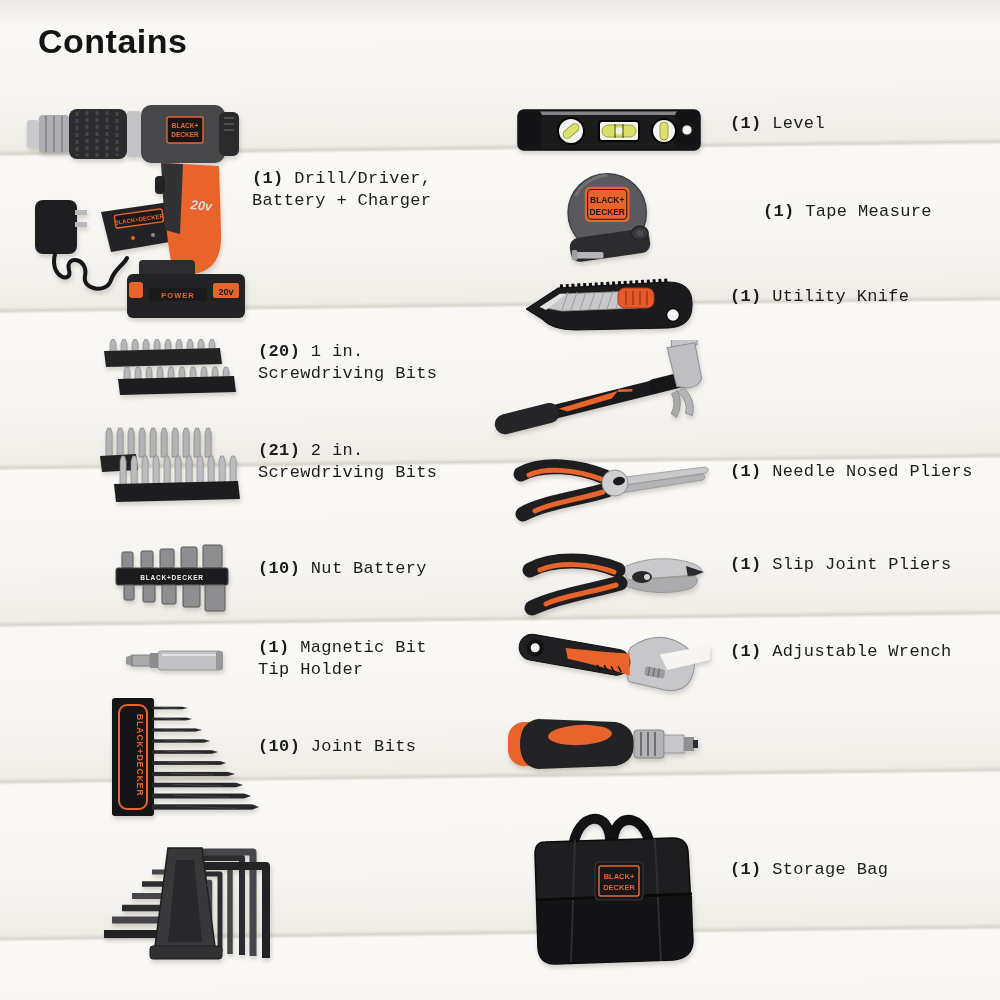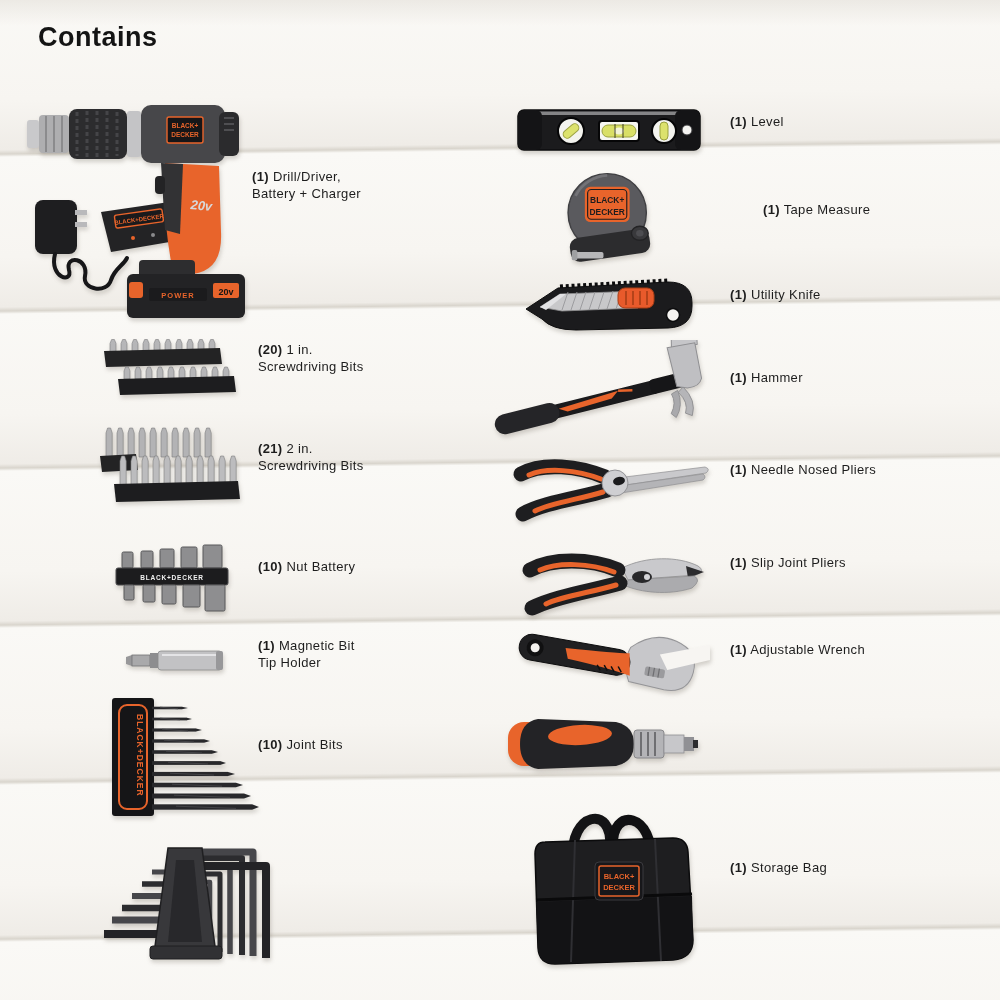--- a/index.html
+++ b/index.html
@@ -6,27 +6,28 @@
   body{font-family:"Liberation Sans",sans-serif;background:#e9e7e3;}
   .stage{
     position:relative;width:1000px;height:1000px;overflow:hidden;
     background:
       linear-gradient(180deg, rgba(225,221,214,.55) 0px, rgba(255,255,255,0) 26px),
       repeating-linear-gradient(179.3deg,
         #faf9f6 0px, #f7f5f1 100px, #efece7 150px, #d9d5cd 154px, #faf9f6 157px);
   }
   .title{
     position:absolute;left:38px;top:22px;margin:0;
-    font-size:27px;font-weight:700;color:#141414;letter-spacing:.5px;
+    font-size:34px;font-weight:700;color:#141414;letter-spacing:.5px;
   }
   .item{position:absolute;margin:0;padding:0;}
   .item svg{display:block;filter:drop-shadow(1px 3px 2px rgba(70,60,45,.22));}
   .label{
-    position:absolute;font-size:13px;line-height:1.32;color:#1d1d1d;
+    position:absolute;font-size:17px;line-height:1.32;color:#1d1d1d;
     letter-spacing:.35px;
+    font-family:Liberation Mono, monospace;
   }
   .count{font-weight:700;}
   .iname{white-space:pre-line;font-weight:400;}
   text{font-family:"Liberation Sans",sans-serif;}
 </style>
 </head>
 <body>
 
 <div class="stage">
 
@@ -394,23 +395,20 @@
 
   <div class="label" style="left:730px;top:113px;width:250px">
     <strong class="count">(1)</strong> <span class="iname">Level</span>
   </div>
   <div class="label" style="left:763px;top:201px;width:250px">
     <strong class="count">(1)</strong> <span class="iname">Tape Measure</span>
   </div>
   <div class="label" style="left:730px;top:286px;width:250px">
     <strong class="count">(1)</strong> <span class="iname">Utility Knife</span>
   </div>
-  <div class="label" style="left:730px;top:369px;width:250px">
-    <strong class="count">(1)</strong> <span class="iname">Hammer</span>
-  </div>
   <div class="label" style="left:730px;top:461px;width:260px">
     <strong class="count">(1)</strong> <span class="iname">Needle Nosed Pliers</span>
   </div>
   <div class="label" style="left:730px;top:554px;width:260px">
     <strong class="count">(1)</strong> <span class="iname">Slip Joint Pliers</span>
   </div>
   <div class="label" style="left:730px;top:641px;width:260px">
     <strong class="count">(1)</strong> <span class="iname">Adjustable Wrench</span>
   </div>
   <div class="label" style="left:730px;top:859px;width:250px">

